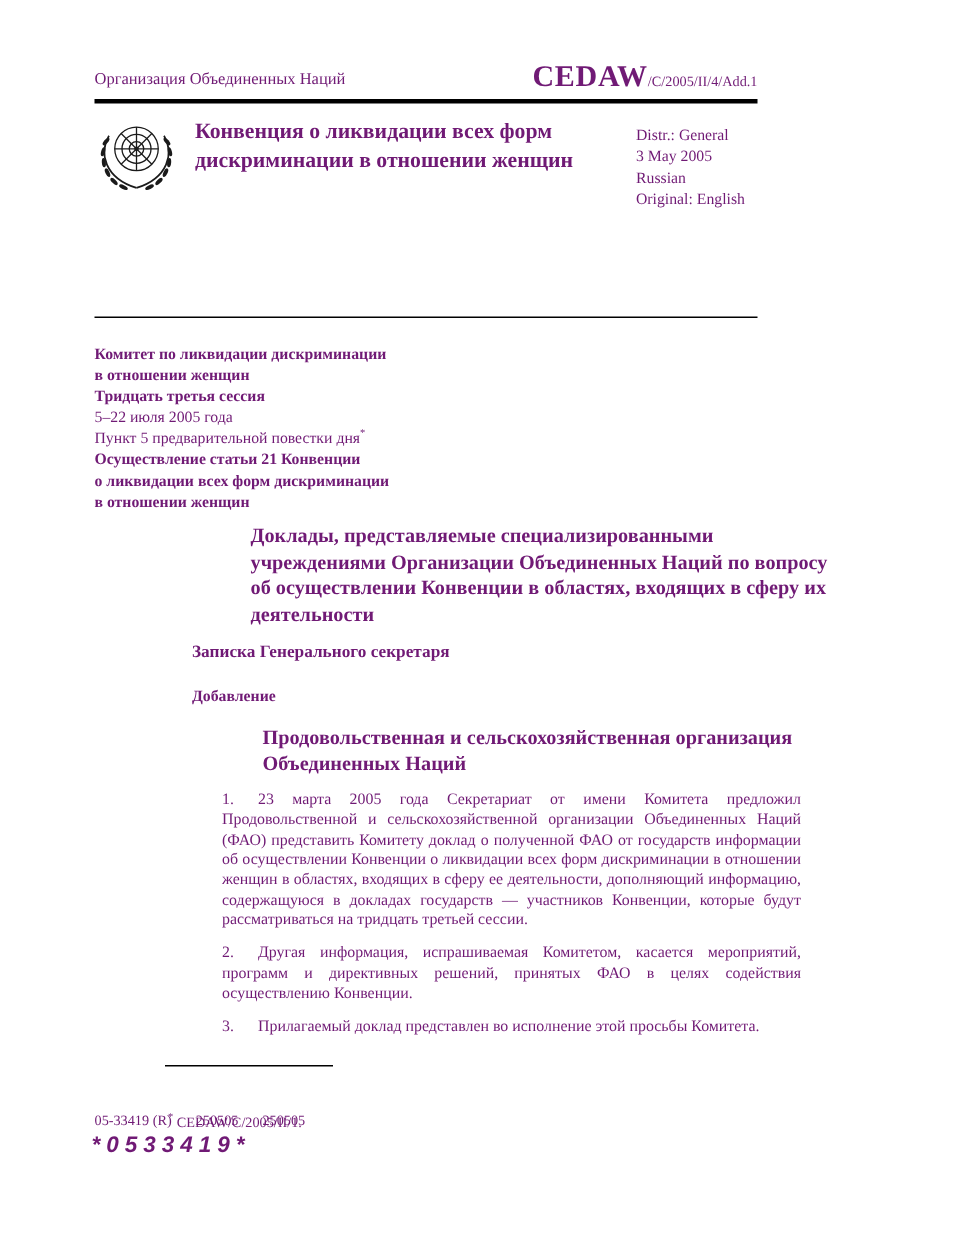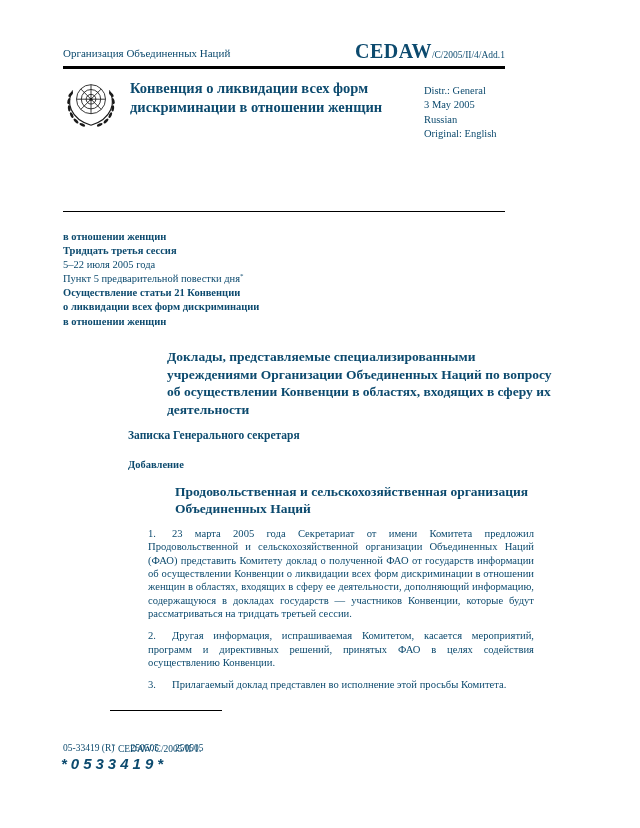--- a/index.html
+++ b/index.html
@@ -2,21 +2,21 @@
 <html><head>
 <meta charset="utf-8">
 <style>
   * { margin: 0; padding: 0; box-sizing: border-box; }
   html, body { background: #ffffff; }
   .page {
     position: relative;
     width: 568px;
     height: 828px;
     background: #ffffff;
-    color: #0c4a6e;
+    color: #701a75;
     font-family: "Liberation Serif", "DejaVu Serif", serif;
     overflow: hidden;
   }
   
   .header-row {
     position: absolute;
     left: 63px; right: 63px; top: 40px;
     display: flex; justify-content: space-between; align-items: flex-end;
   }
   .org-name { font-size: 11px; padding-bottom: 4px; }
@@ -141,20 +141,21 @@
   <div class="distr-block">
     <div>Distr.: General</div>
     <div>3 May 2005</div>
     <div>Russian</div>
     <div>Original: English</div>
   </div>
 
   <div class="thin-rule"></div>
 
   <div class="committee">
+    <div class="b">Комитет по ликвидации дискриминации</div>
     <div class="b">в отношении женщин</div>
     <div class="b">Тридцать третья сессия</div>
     <div>5–22 июля 2005 года</div>
     <div><span>Пункт 5 предварительной повестки дня</span><sup>*</sup></div>
     <div class="b">Осуществление статьи 21 Конвенции</div>
     <div class="b">о ликвидации всех форм дискриминации</div>
     <div class="b">в отношении женщин</div>
   </div>
 
   <div class="main-title">Доклады, представляемые специализированными учреждениями Организации Объединенных Наций по вопросу об осуществлении Конвенции в областях, входящих в сферу их деятельности</div>

